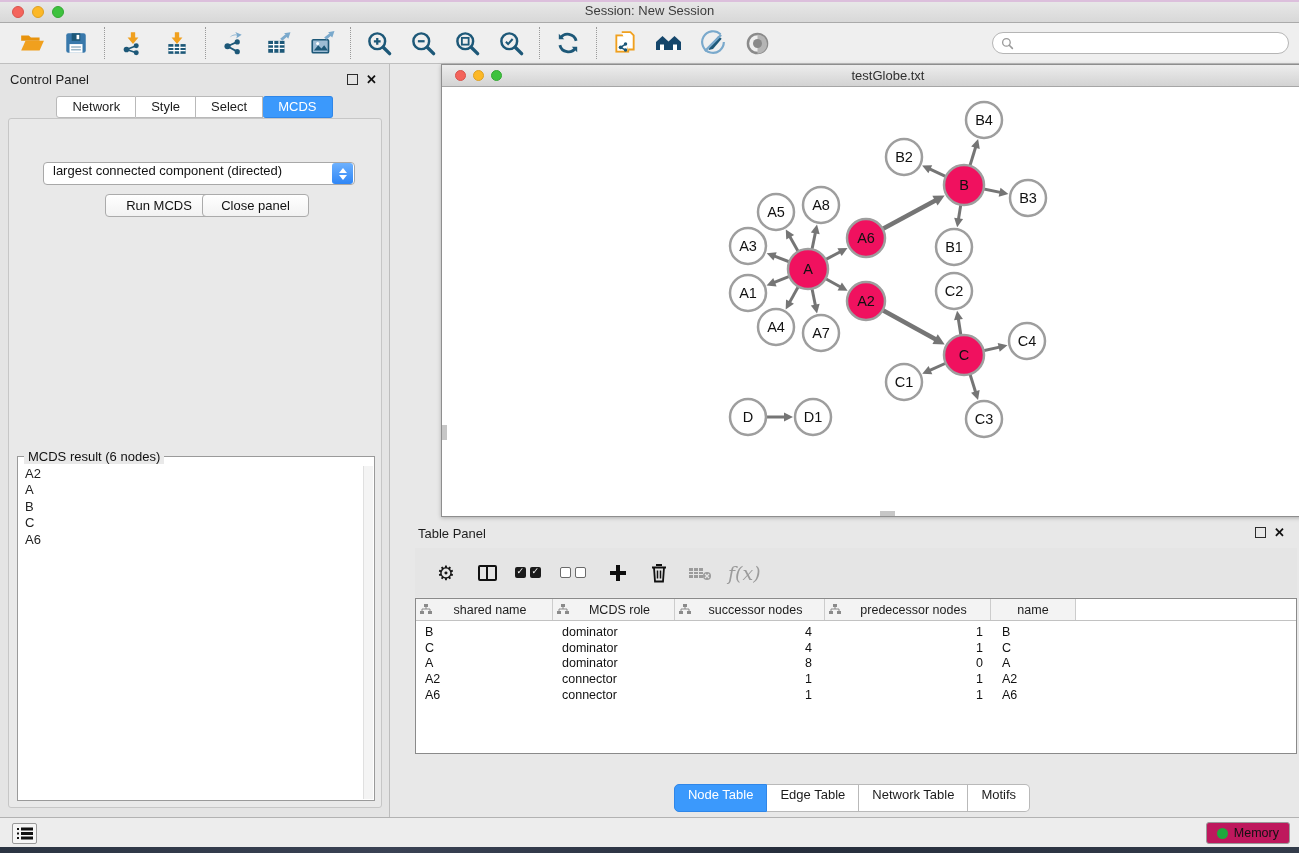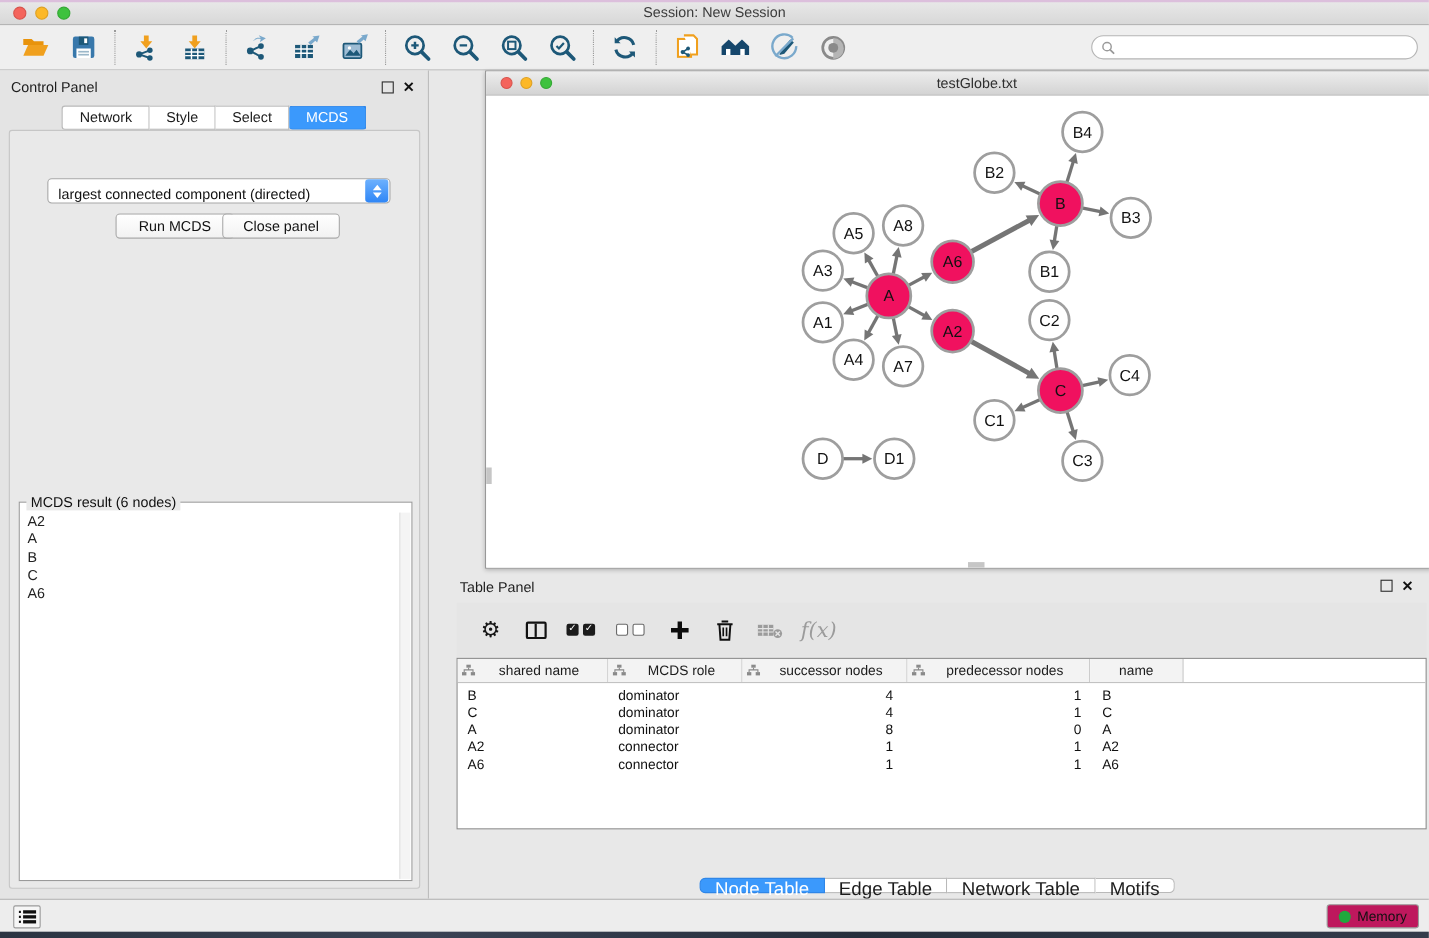--- a/index.html
+++ b/index.html
@@ -33,21 +33,21 @@
   .panel-close { font-size:13px; font-weight:bold; color:#111; }
   #cp-tabs { top:32px; width:100%; display:flex; justify-content:center; }
   .cp-tab { height:22px; line-height:20px; padding:0 15px; font-size:13px; background:#fff;
     border:1px solid #b9b9b9; border-left:none; color:#1c1c1c; }
   .cp-tab:first-child { border-left:1px solid #b9b9b9; border-radius:3px 0 0 3px; }
   .cp-tab.active { background:#3b99fc; color:#fff; border-color:#2f86e8; border-radius:3px; }
   #cp-content { left:8px; top:54px; width:374px; height:690px; background:#e9e9e9;
     border:1px solid #c6c6c6; border-radius:3px; }
   #opt-label { top:24px; width:100%; text-align:center; font-size:13px; color:#111; }
   #criterion-select { left:34px; top:43px; width:312px; height:23px; background:#fff; border:1px solid #a8a8a8;
-    border-radius:4px; display:flex; align-items:flex-end; font-size:13px; }
+    border-radius:4px; display:flex; align-items:flex-start; font-size:13px; }
   #criterion-select .sel-text { flex:1; padding-left:9px; color:#111; }
   .sel-cap { width:21px; height:21px; border-radius:3px; background:linear-gradient(#6db1fe,#2f86f6);
     display:flex; flex-direction:column; align-items:center; justify-content:center; gap:2px; margin-right:1px; }
   .sel-cap .up { width:0;height:0;border-left:4px solid transparent;border-right:4px solid transparent;border-bottom:5px solid #fff; }
   .sel-cap .down { width:0;height:0;border-left:4px solid transparent;border-right:4px solid transparent;border-top:5px solid #fff; }
   .cp-btn { top:75px; height:23px; background:linear-gradient(#ffffff,#f2f2f2); border:1px solid #ababab;
     border-radius:4px; font-size:13px; color:#111; text-align:center; line-height:21px; }
   #run-btn { left:84px; width:108px;margin-left:12px; }
   #closepanel-btn { left:193px; width:107px; }
   #result-fieldset { left:8px; top:337px; width:358px; height:345px; border:1px solid #9a9a9a; background:#fff; }
@@ -87,21 +87,21 @@
   #tp-head { display:flex; height:22px; border-bottom:1px solid #c2c2c2; font-size:12.5px; color:#1c1c1c; }
   .th { background:#f3f3f3; border-right:1px solid #cccccc; display:flex; align-items:center; padding:0 4px; }
   .th .th-label { flex:1; text-align:center; }
   .tr { display:flex; height:15.7px; font-size:12.5px; color:#111; align-items:center; }
   .td { overflow:hidden; white-space:nowrap; }
   .c0 { width:137px; } .c1 { width:122px; } .c2 { width:150px; } .c3 { width:166px; } .c4 { width:85px; }
   .td.c0 { padding-left:9px; } .td.c1 { padding-left:9px; }
   .td.c2 { text-align:right; padding-right:13px; } .td.c3 { text-align:right; padding-right:8px; }
   .td.c4 { padding-left:11px; }
   #tp-tabs { bottom:5px; left:0; width:100%; display:flex; justify-content:center; }
-  .tp-tab { height:14px; line-height:20px; padding:0 13px; font-size:17px; background:#fff;
+  .tp-tab { height:28px; line-height:20px; padding:0 13px; font-size:13px; background:#fff;
     border:1px solid #b9b9b9; border-left:none; color:#1c1c1c; }
   .tp-tab:first-child { border-left:1px solid #b9b9b9; border-radius:5px 0 0 5px; }
   .tp-tab:last-child { border-radius:0 5px 5px 0; }
   .tp-tab.active { background:#3b99fc; color:#fff; border-color:#2f86e8; }
 
   
   #status-bar { left:0; top:817px; width:1299px; height:30px; background:#ededed; border-top:1px solid #b2b2b2; }
   #list-btn { left:12px; top:5px; width:25px; height:21px; background:#f6f6f6; border:1px solid #9a9a9a;
     border-radius:2px; display:flex; align-items:center; justify-content:center; }
   #memory-btn { right:9px; top:4px; height:22px; background:#be185d; border:1px solid #9a9a9a; border-radius:3px;

